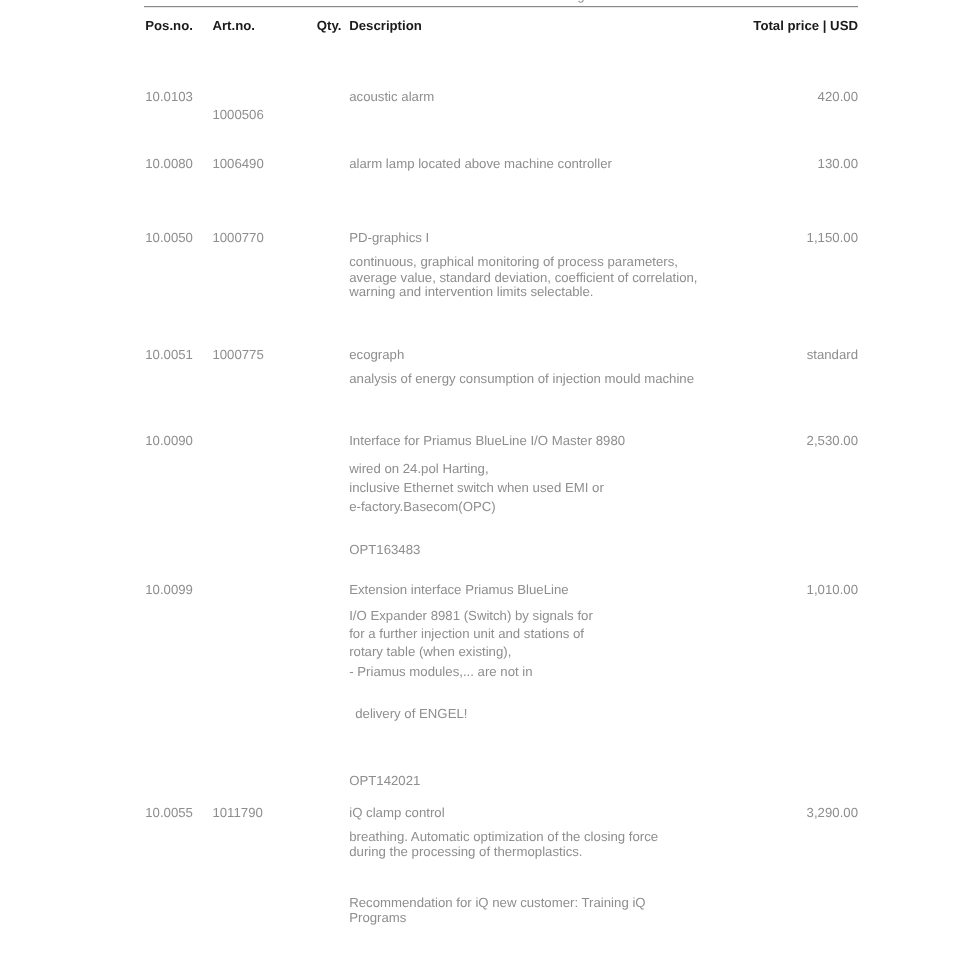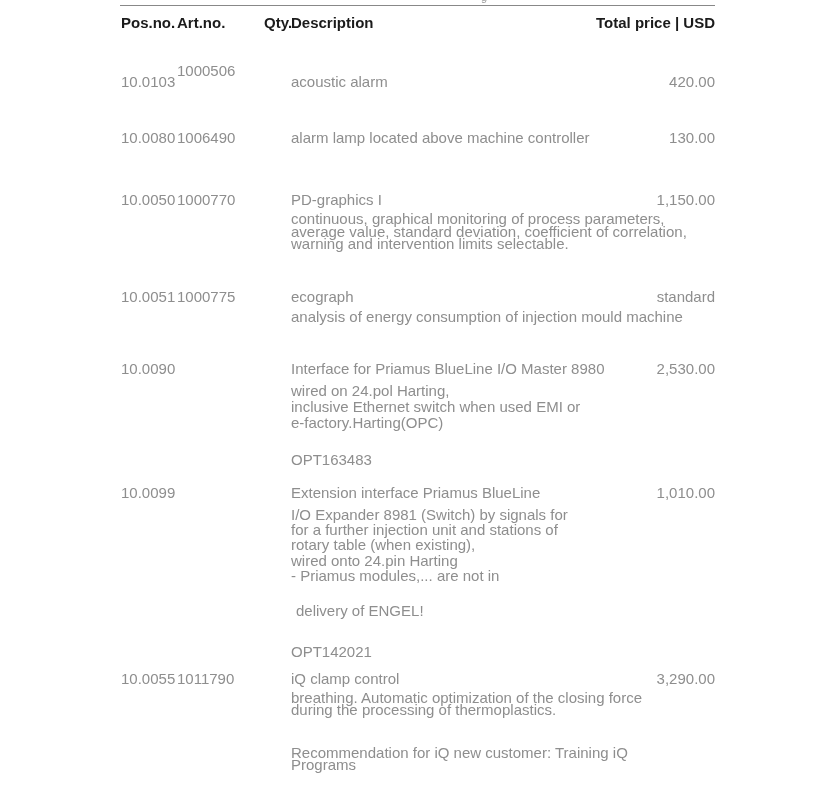--- a/index.html
+++ b/index.html
@@ -6,21 +6,21 @@
   .page {
     position: relative;
     width: 815px;
     height: 800px;
     background: #ffffff;
     overflow: hidden;
     font-family: "Liberation Sans", sans-serif;
   }
   .t {
     position: absolute;
-    font-size: 15px;
+    font-size: 11px;
     line-height: 13px;
     color: #8e8e8e;
     white-space: nowrap;
   }
   .hdr { font-weight: bold; color: #1b1b1b; }
   .pos   { left: 121px; }
   .art   { left: 177px; }
   .qty   { left: 264px; text-align: right; }
   .descx { left: 291px; }
   .price { left: 465px; width: 250px; text-align: right; }
@@ -55,21 +55,21 @@
 
   <div class="rule"></div>
 
   <div class="t hdr pos" style="top:16px">Pos.no.</div>
   <div class="t hdr art" style="top:16px">Art.no.</div>
   <div class="t hdr qty" style="top:16px">Qty.</div>
   <div class="t hdr descx" style="top:16px">Description</div>
   <div class="t hdr price" style="top:16px">Total price | USD</div>
 
   <div class="t pos" style="top:75px">10.0103</div>
-  <div class="t art" style="top:64px">1000506</div>
+  <div class="t art" style="top:90px">1000506</div>
   <div class="t descx" style="top:75px">acoustic alarm</div>
   <div class="t price" style="top:75px">420.00</div>
 
   <div class="t pos" style="top:131px">10.0080</div>
   <div class="t art" style="top:131px">1006490</div>
   <div class="t descx" style="top:131px">alarm lamp located above machine controller</div>
   <div class="t price" style="top:131px">130.00</div>
 
   <div class="t pos" style="top:193px">10.0050</div>
   <div class="t art" style="top:193px">1000770</div>
@@ -86,32 +86,31 @@
   <div class="t descx" style="top:290px">ecograph</div>
   <div class="t price" style="top:290px">standard</div>
   <div class="t descx" style="top:310px">analysis of energy consumption of injection mould machine</div>
 
   <div class="t pos" style="top:362px">10.0090</div>
   <div class="t descx" style="top:362px">Interface for Priamus BlueLine I/O Master 8980</div>
   <div class="t price" style="top:362px">2,530.00</div>
   <div class="t descx block lh160" style="top:383px">
     <div>wired on 24.pol Harting,</div>
     <div>inclusive Ethernet switch when used EMI or</div>
-    <div>e-factory.Harting(OPC)</div>
+    <div>e-factory.Basecom(OPC)</div>
   </div>
   <div class="t descx" style="top:453px">OPT163483</div>
 
   <div class="t pos" style="top:486px">10.0099</div>
   <div class="t descx" style="top:486px">Extension interface Priamus BlueLine</div>
   <div class="t price" style="top:486px">1,010.00</div>
   <div class="t descx block lh152" style="top:507px">
     <div>I/O Expander 8981 (Switch) by signals for</div>
     <div>for a further injection unit and stations of</div>
     <div>rotary table (when existing),</div>
-    <div>wired onto 24.pin Harting</div>
     <div>- Priamus modules,... are not in</div>
     <div class="ind">delivery of ENGEL!</div>
   </div>
   <div class="t descx" style="top:645px">OPT142021</div>
 
   <div class="t pos" style="top:672px">10.0055</div>
   <div class="t art" style="top:672px">1011790</div>
   <div class="t descx" style="top:672px">iQ clamp control</div>
   <div class="t price" style="top:672px">3,290.00</div>
   <div class="t descx block lh123" style="top:692px">

